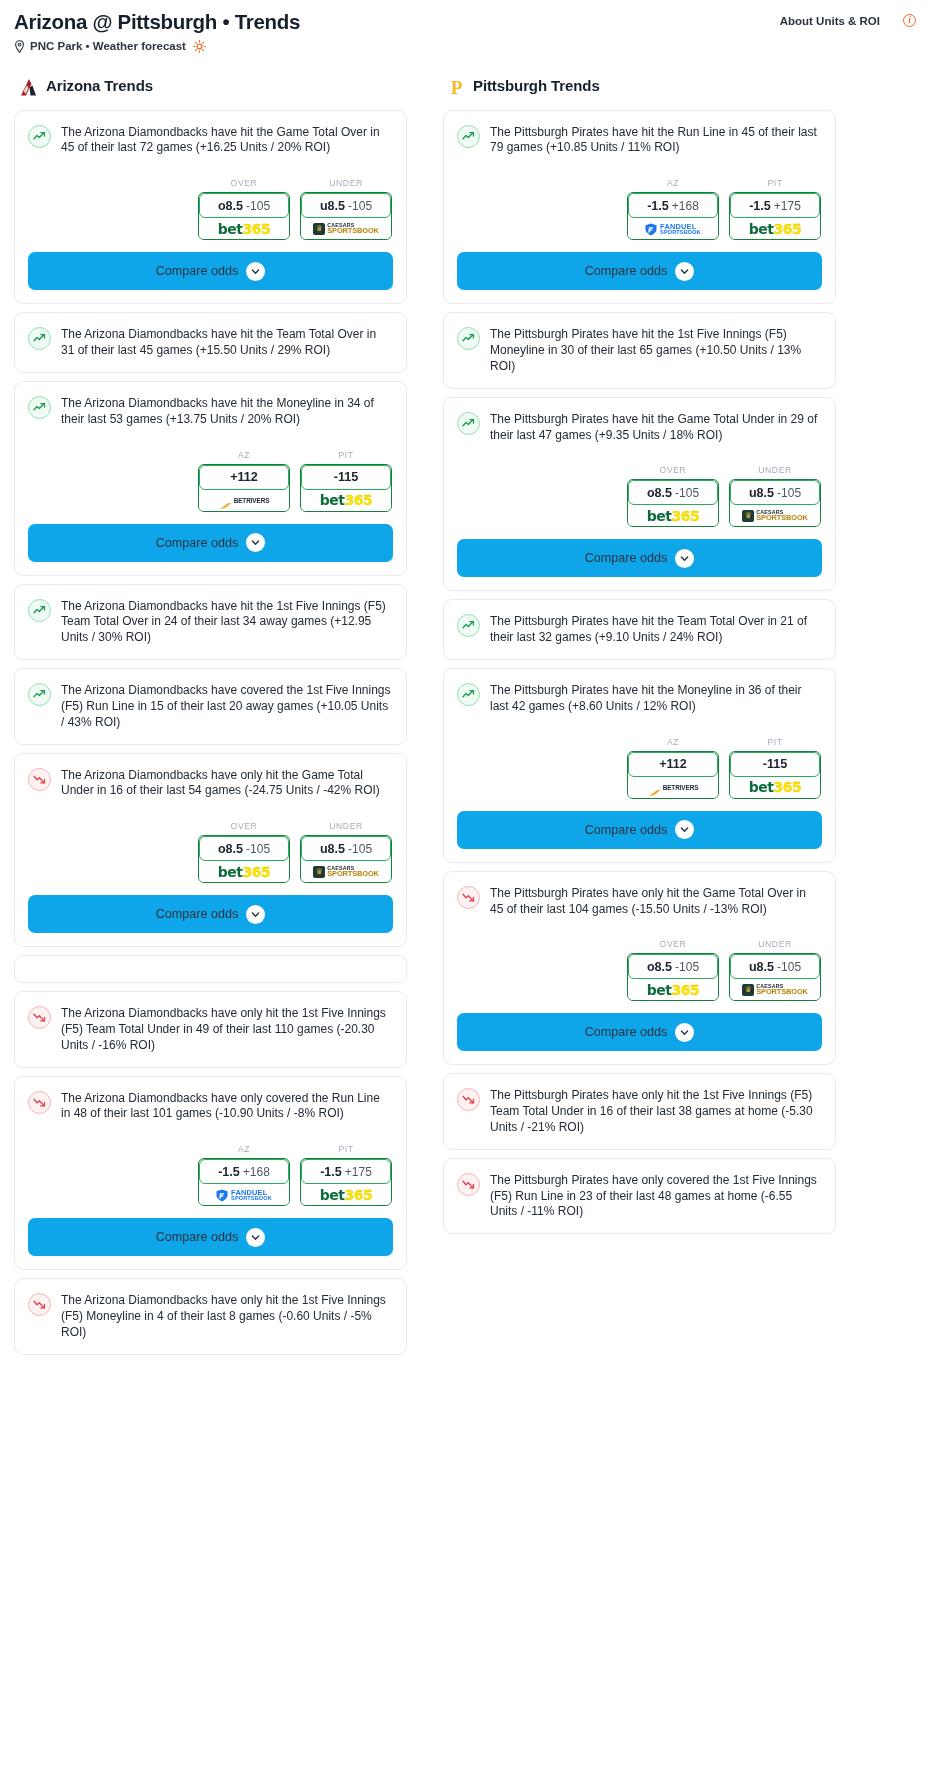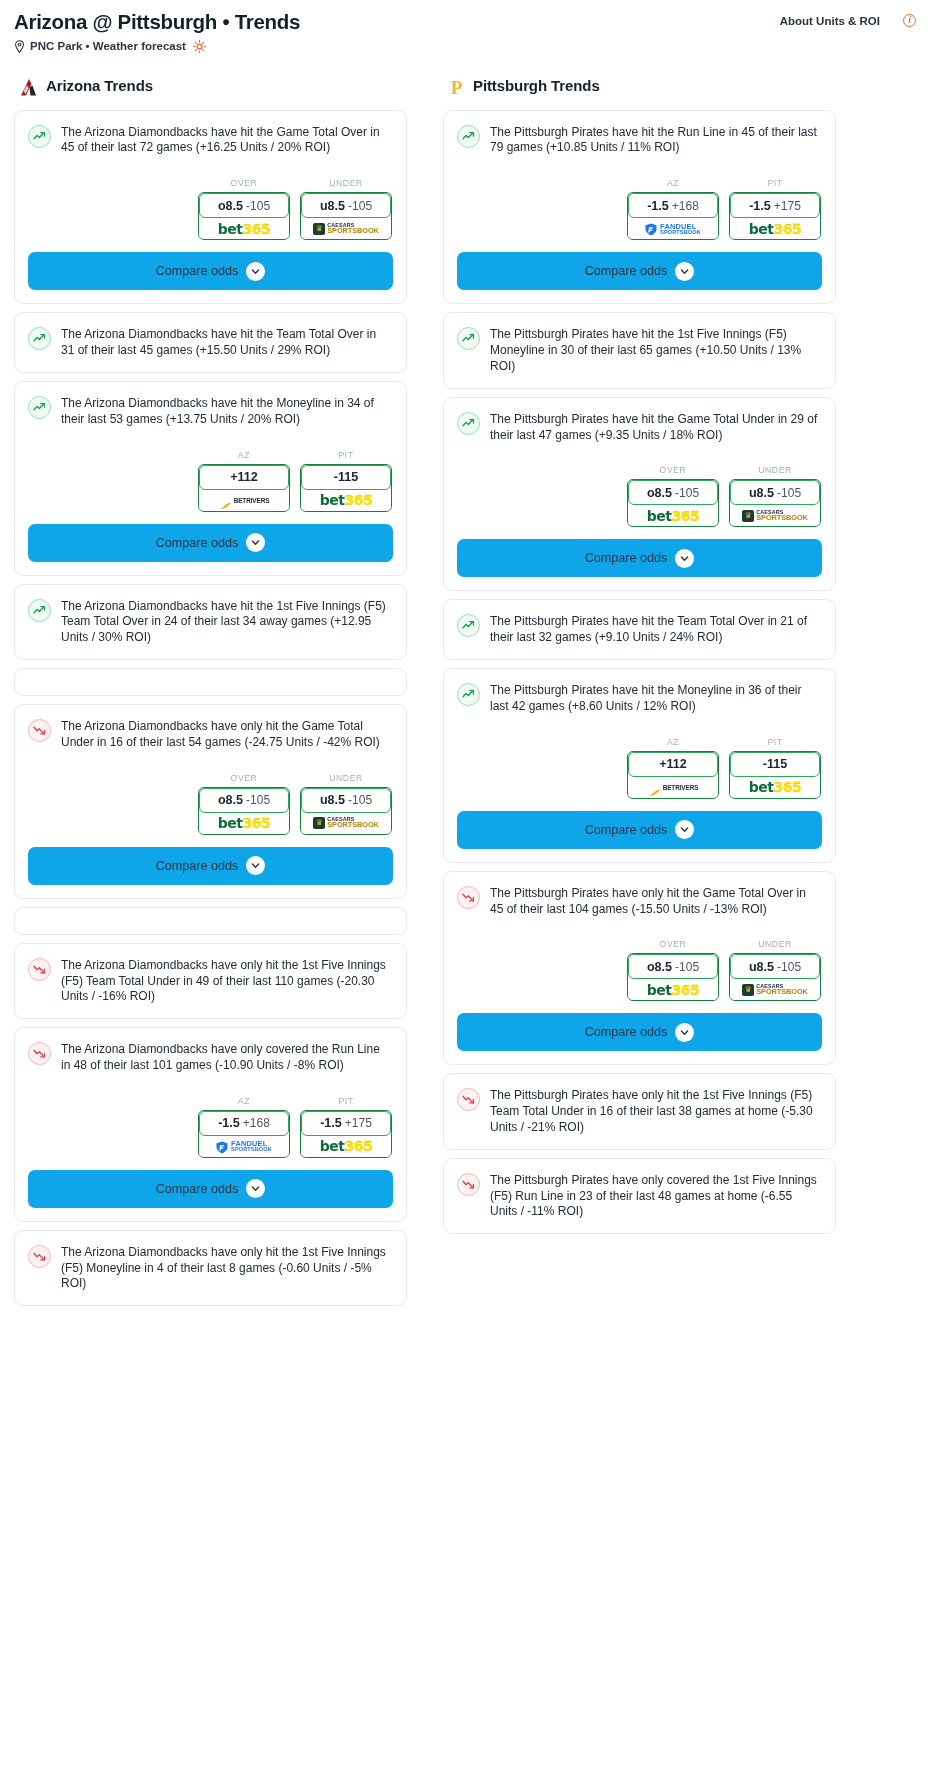--- a/index.html
+++ b/index.html
@@ -300,20 +300,29 @@
                   <polyline points="12.9,7.2 16.9,7.2 16.9,11" fill="none" stroke="#1f9d52" stroke-width="1.5" stroke-linecap="round" stroke-linejoin="round"></polyline>
                 </svg>
               </span>
               <span class="trend-text">The Arizona Diamondbacks have hit the 1st Five Innings (F5) Team Total Over in 24 of their last 34 away games (+12.95 Units / 30% ROI)</span>
             </div>
             <div class="card-pad-bottom"></div>
           </div>
         </div>
         <div class="card">
           <div class="card-body">
+            <div class="trend-row">
+              <span class="badge up">
+                <svg viewBox="0 0 23 23">
+                  <polyline points="5.5,14 8.8,10.5 11.3,12.6 16.5,7.2" fill="none" stroke="#1f9d52" stroke-width="1.5" stroke-linecap="round" stroke-linejoin="round"></polyline>
+                  <polyline points="12.9,7.2 16.9,7.2 16.9,11" fill="none" stroke="#1f9d52" stroke-width="1.5" stroke-linecap="round" stroke-linejoin="round"></polyline>
+                </svg>
+              </span>
+              <span class="trend-text">The Arizona Diamondbacks have covered the 1st Five Innings (F5) Run Line in 15 of their last 20 away games (+10.05 Units / 43% ROI)</span>
+            </div>
             <div class="card-pad-bottom"></div>
           </div>
         </div>
         <div class="card">
           <div class="card-body">
             <div class="trend-row">
               <span class="badge down">
                 <svg viewBox="0 0 23 23">
                   <polyline points="5.5,8 8.8,11.8 11.3,9.6 16.5,15.2" fill="none" stroke="#e0434b" stroke-width="1.5" stroke-linecap="round" stroke-linejoin="round"></polyline>
                   <polyline points="12.9,15.2 16.9,15.2 16.9,11.4" fill="none" stroke="#e0434b" stroke-width="1.5" stroke-linecap="round" stroke-linejoin="round"></polyline>

